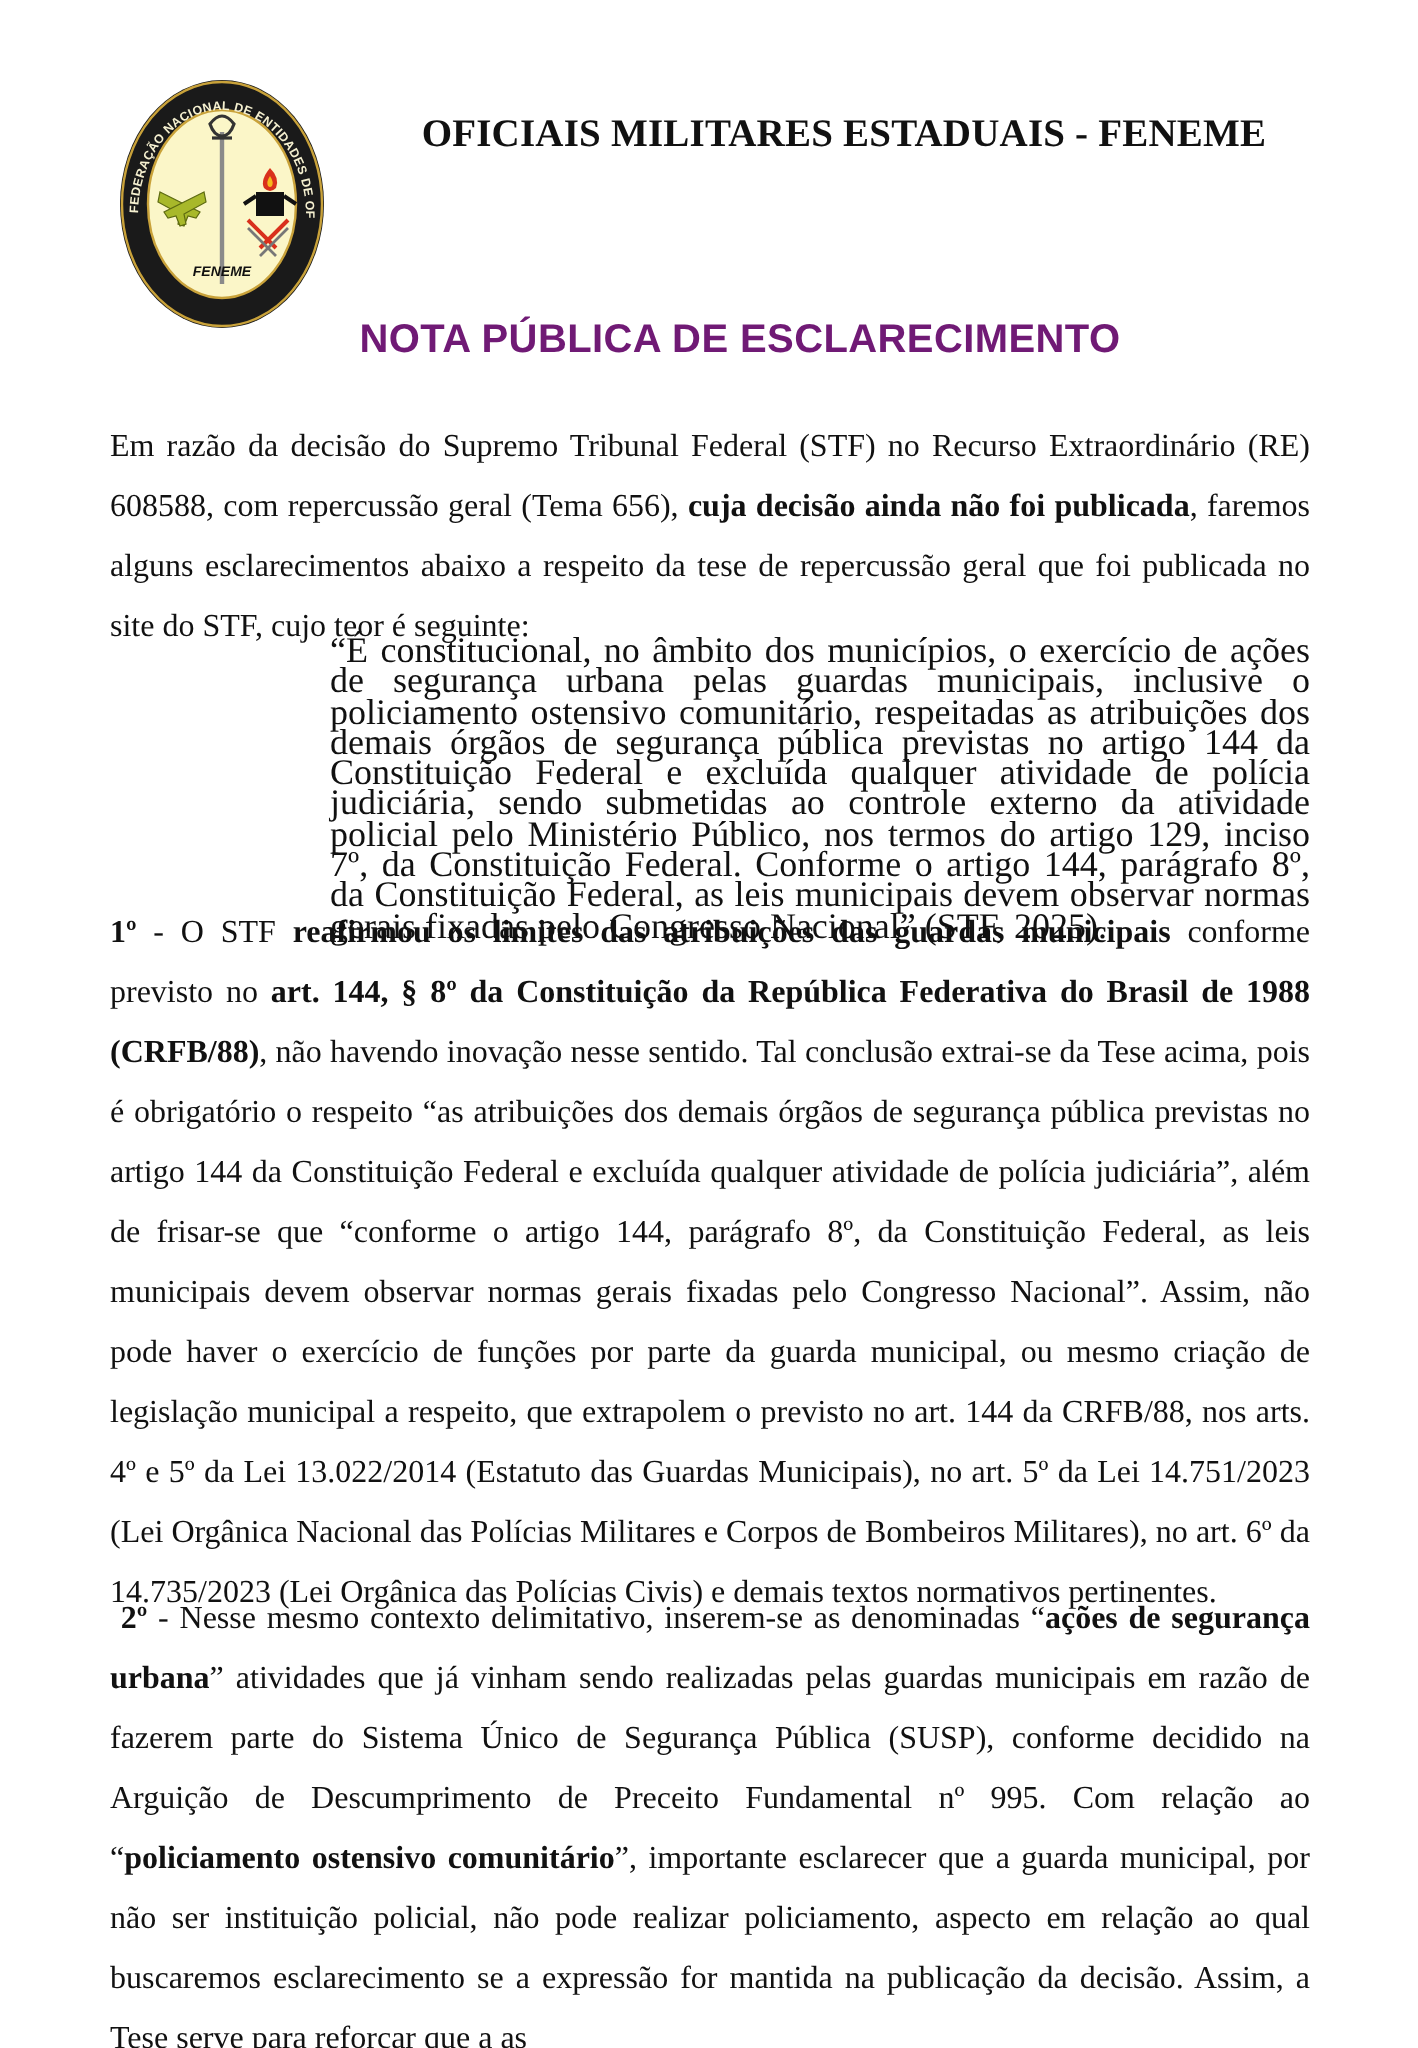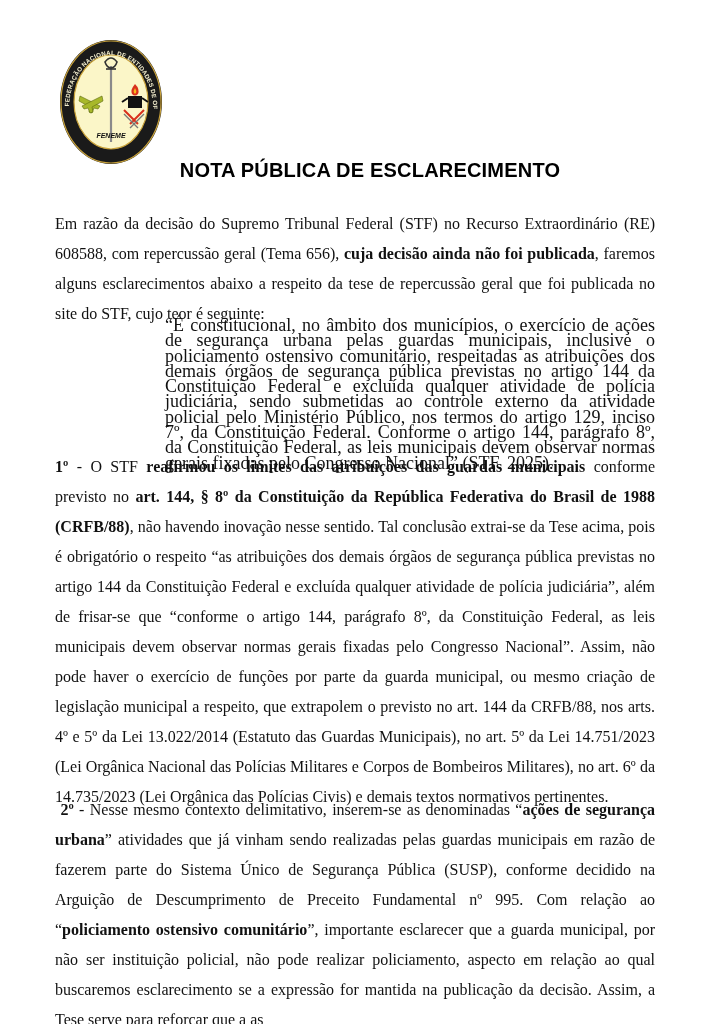--- a/index.html
+++ b/index.html
@@ -15,21 +15,21 @@
     letter-spacing: 0.1px;
   }
   .motto {
     position: absolute; left: 208px; top: 116px; width: 428px;
     font-family: "Liberation Serif", serif; font-style: italic;
     font-size: 9.6px; text-align: center; color: #222;
   }
   .doc-title {
     position: absolute; left: 150px; top: 159px; width: 440px;
     font-family: "Liberation Sans", sans-serif; font-weight: bold;
-    font-size: 20px; text-align: center; color: #000000; letter-spacing: 0.2px;
+    font-size: 20px; text-align: center; color: #701a75; letter-spacing: 0.2px;
   }
 
   .body-text {
     position: absolute; left: 55px; width: 600px;
     font-family: "Liberation Serif", serif; font-size: 16px;
     line-height: 30px; text-align: justify; color: #111;
     margin: 0;
   }
   .body-text b { font-weight: bold; }
   .p-intro { top: 209px; }
@@ -72,20 +72,21 @@
       <path d="M66 76 l14 14 M86 76 l-14 14" stroke="#777" stroke-width="1.4"></path>
       <rect x="70" y="58" width="14" height="12" fill="#111"></rect>
       <path d="M77 46 q-5 6 -3 10 q3 3 6 0 q2 -5 -3 -10z" fill="#d9301c"></path>
       <path d="M77 50 q-2 3 -1 5 q1 1 2 0 q1 -2 -1 -5z" fill="#f6b81c"></path>
       <path d="M64 64 l6 -4 M90 64 l-6 -4" stroke="#111" stroke-width="2"></path>
     </g>
     <text x="53" y="100" text-anchor="middle" font-family="Liberation Sans, sans-serif" font-size="7" font-style="italic" font-weight="bold" fill="#111">FENEME</text>
   </svg>
 
   <div class="org-name">
+    <div>OFICIAIS MILITARES ESTADUAIS - FENEME</div>
   </div>
 
   <div class="doc-title">NOTA PÚBLICA DE ESCLARECIMENTO</div>
 
   <p class="body-text p-intro"><span>Em razão da decisão do Supremo Tribunal Federal (STF) no Recurso Extraordinário (RE) 608588, com repercussão geral (Tema 656), </span><b>cuja decisão ainda não foi publicada</b><span>, faremos alguns esclarecimentos abaixo a respeito da tese de repercussão geral que foi publicada no site do STF, cujo teor é seguinte:</span></p>
 
   <p class="quote">“É constitucional, no âmbito dos municípios, o exercício de ações de segurança urbana pelas guardas municipais, inclusive o policiamento ostensivo comunitário, respeitadas as atribuições dos demais órgãos de segurança pública previstas no artigo 144 da Constituição Federal e excluída qualquer atividade de polícia judiciária, sendo submetidas ao controle externo da atividade policial pelo Ministério Público, nos termos do artigo 129, inciso 7º, da Constituição Federal. Conforme o artigo 144, parágrafo 8º, da Constituição Federal, as leis municipais devem observar normas gerais fixadas pelo Congresso Nacional” (STF, 2025).</p>
 
   <p class="body-text p1"><b>1º</b><span> - O STF </span><b>reafirmou os limites das atribuições das guardas municipais</b><span> conforme previsto no </span><b>art. 144, § 8º da Constituição da República Federativa do Brasil de 1988 (CRFB/88)</b><span>, não havendo inovação nesse sentido. Tal conclusão extrai-se da Tese acima, pois é obrigatório o respeito “as atribuições dos demais órgãos de segurança pública previstas no artigo 144 da Constituição Federal e excluída qualquer atividade de polícia judiciária”, além de frisar-se que “conforme o artigo 144, parágrafo 8º, da Constituição Federal, as leis municipais devem observar normas gerais fixadas pelo Congresso Nacional”. Assim, não pode haver o exercício de funções por parte da guarda municipal, ou mesmo criação de legislação municipal a respeito, que extrapolem o previsto no art. 144 da CRFB/88, nos arts. 4º e 5º da Lei 13.022/2014 (Estatuto das Guardas Municipais), no art. 5º da Lei 14.751/2023 (Lei Orgânica Nacional das Polícias Militares e Corpos de Bombeiros Militares), no art. 6º da 14.735/2023 (Lei Orgânica das Polícias Civis) e demais textos normativos pertinentes.</span></p>
 

